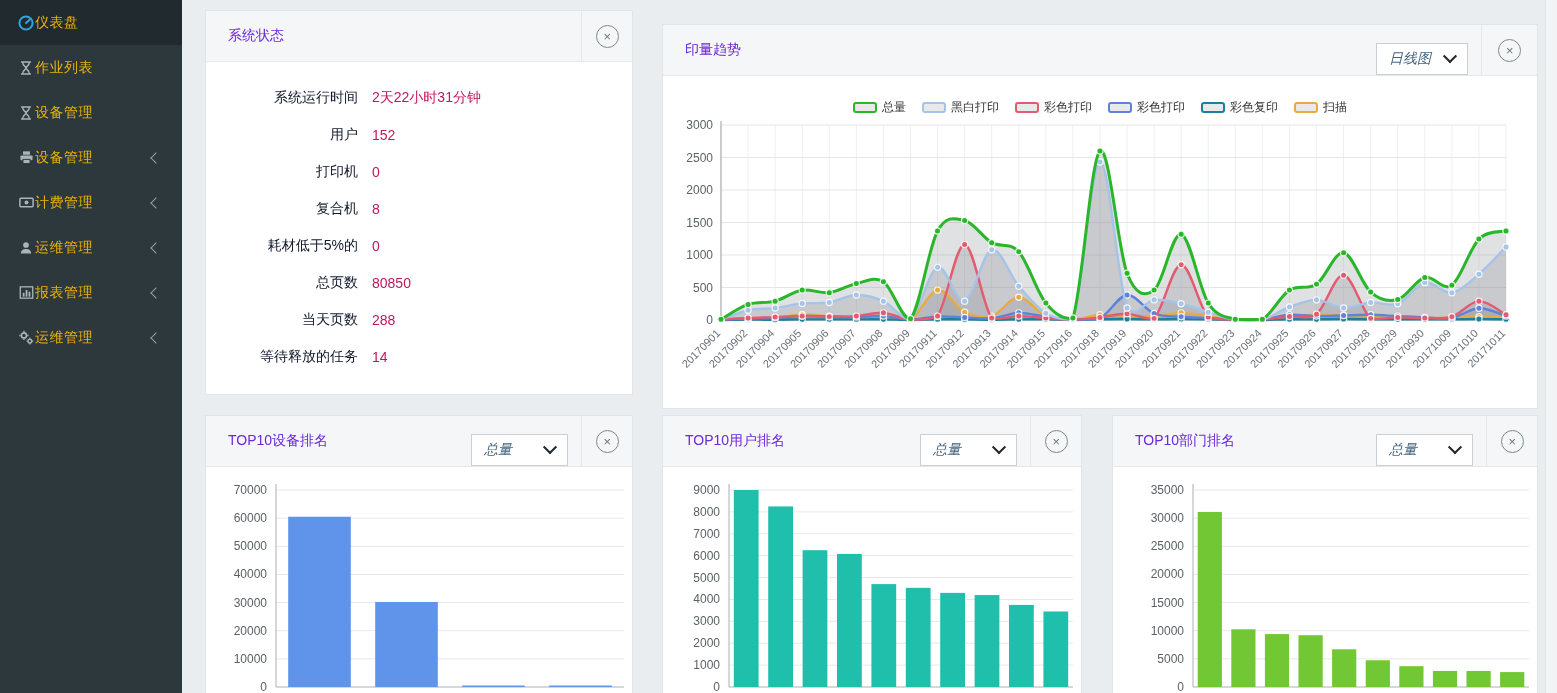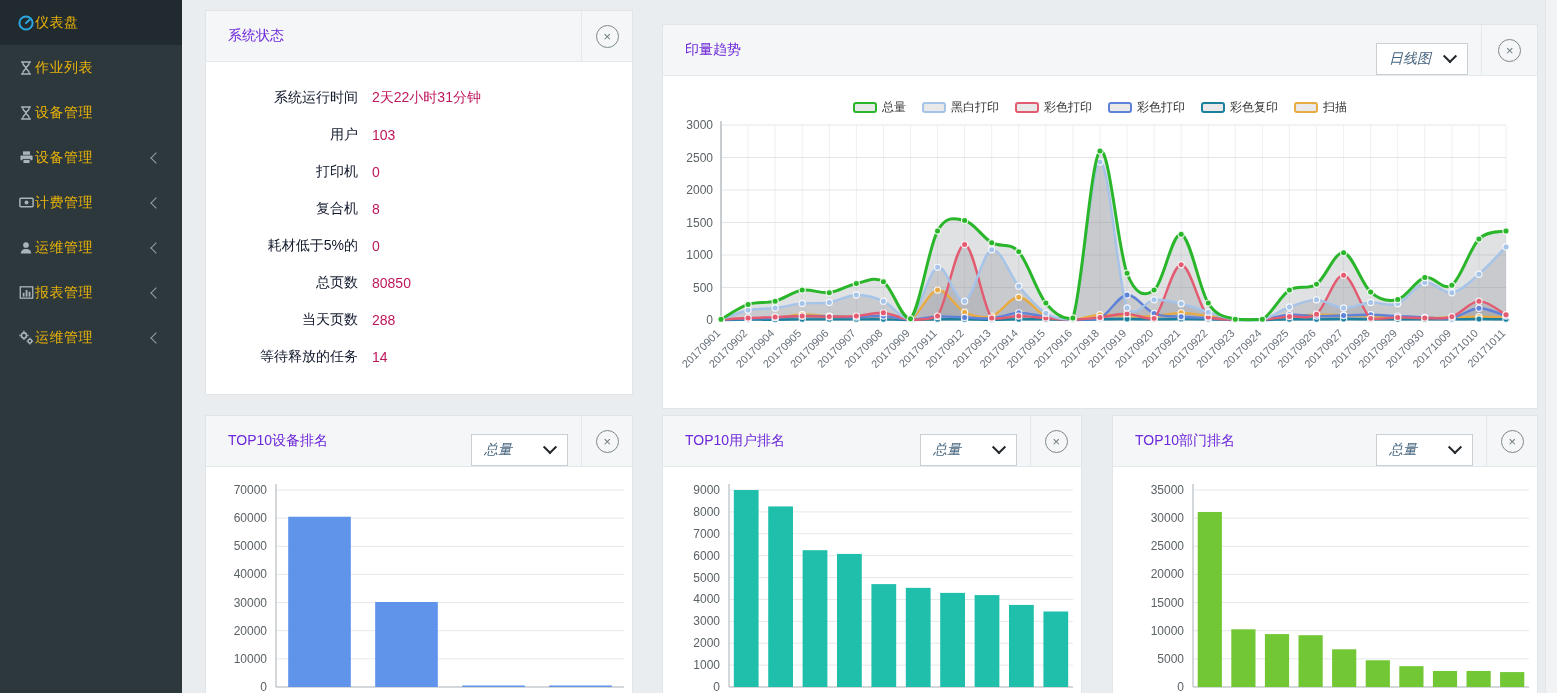--- a/index.html
+++ b/index.html
@@ -157,21 +157,21 @@
         </div>
     </div>
   </div>
   <div class="status-body">
     <div class="status-row">
         <span class="status-label">系统运行时间</span>
         <span class="status-value">2天22小时31分钟</span>
       </div>
     <div class="status-row">
         <span class="status-label">用户</span>
-        <span class="status-value">103</span>
+        <span class="status-value">152</span>
       </div>
     <div class="status-row">
         <span class="status-label">打印机</span>
         <span class="status-value">0</span>
       </div>
     <div class="status-row">
         <span class="status-label">复合机</span>
         <span class="status-value">8</span>
       </div>
     <div class="status-row">

